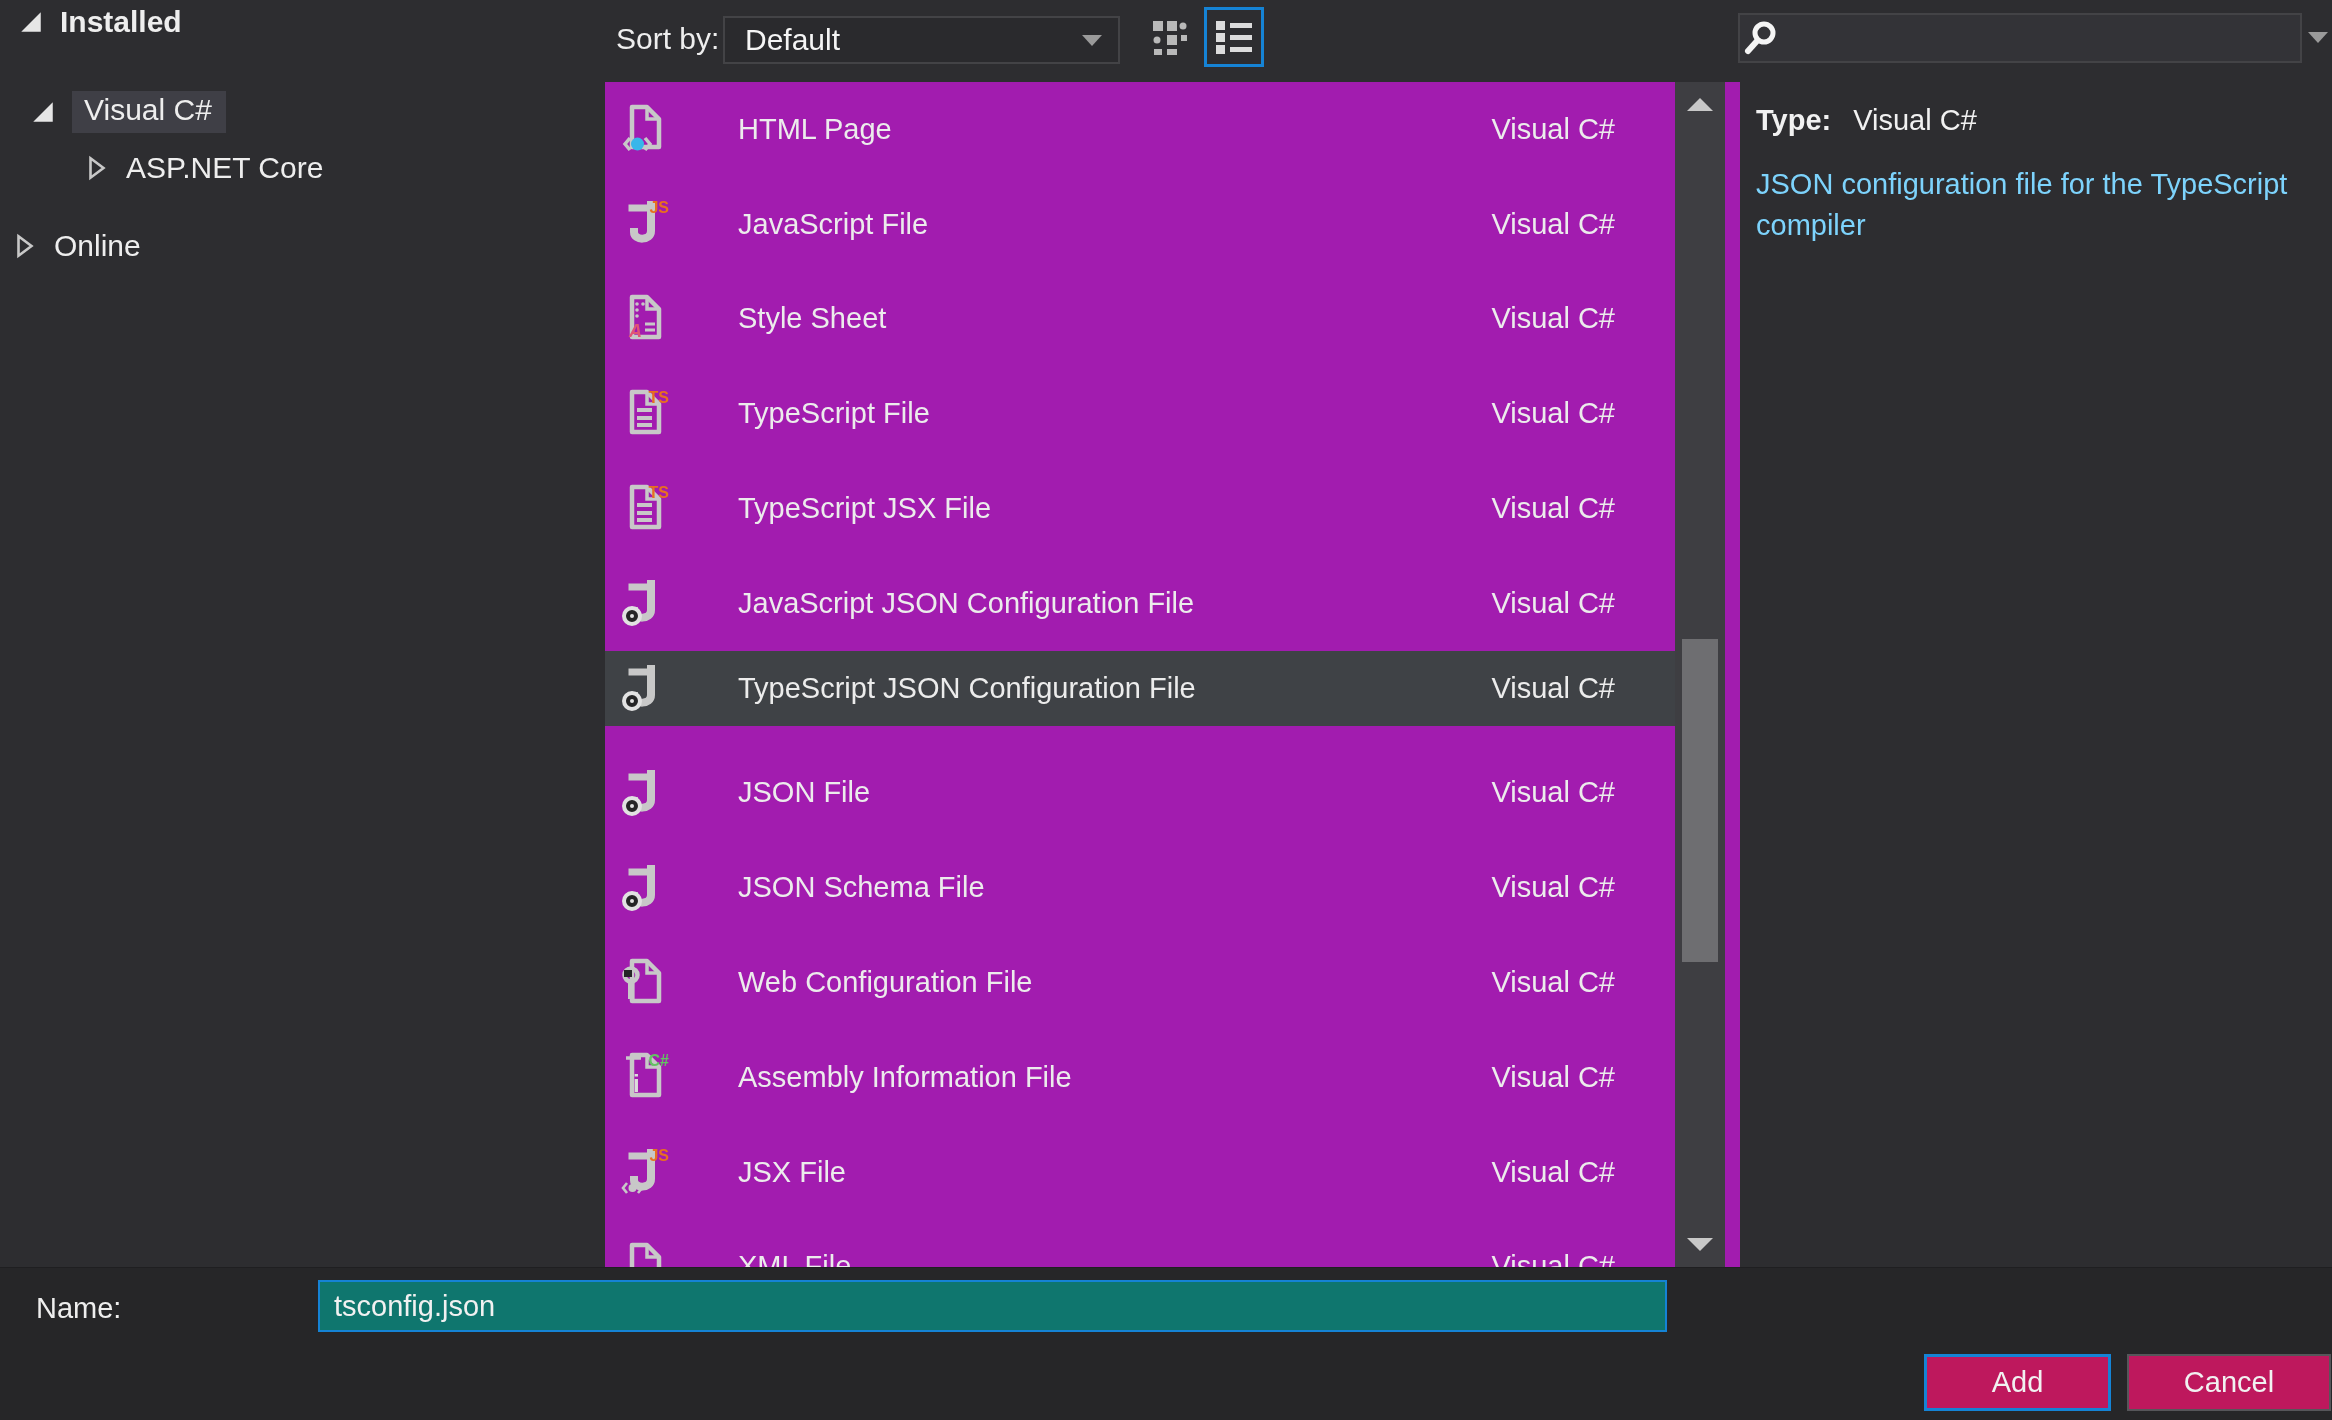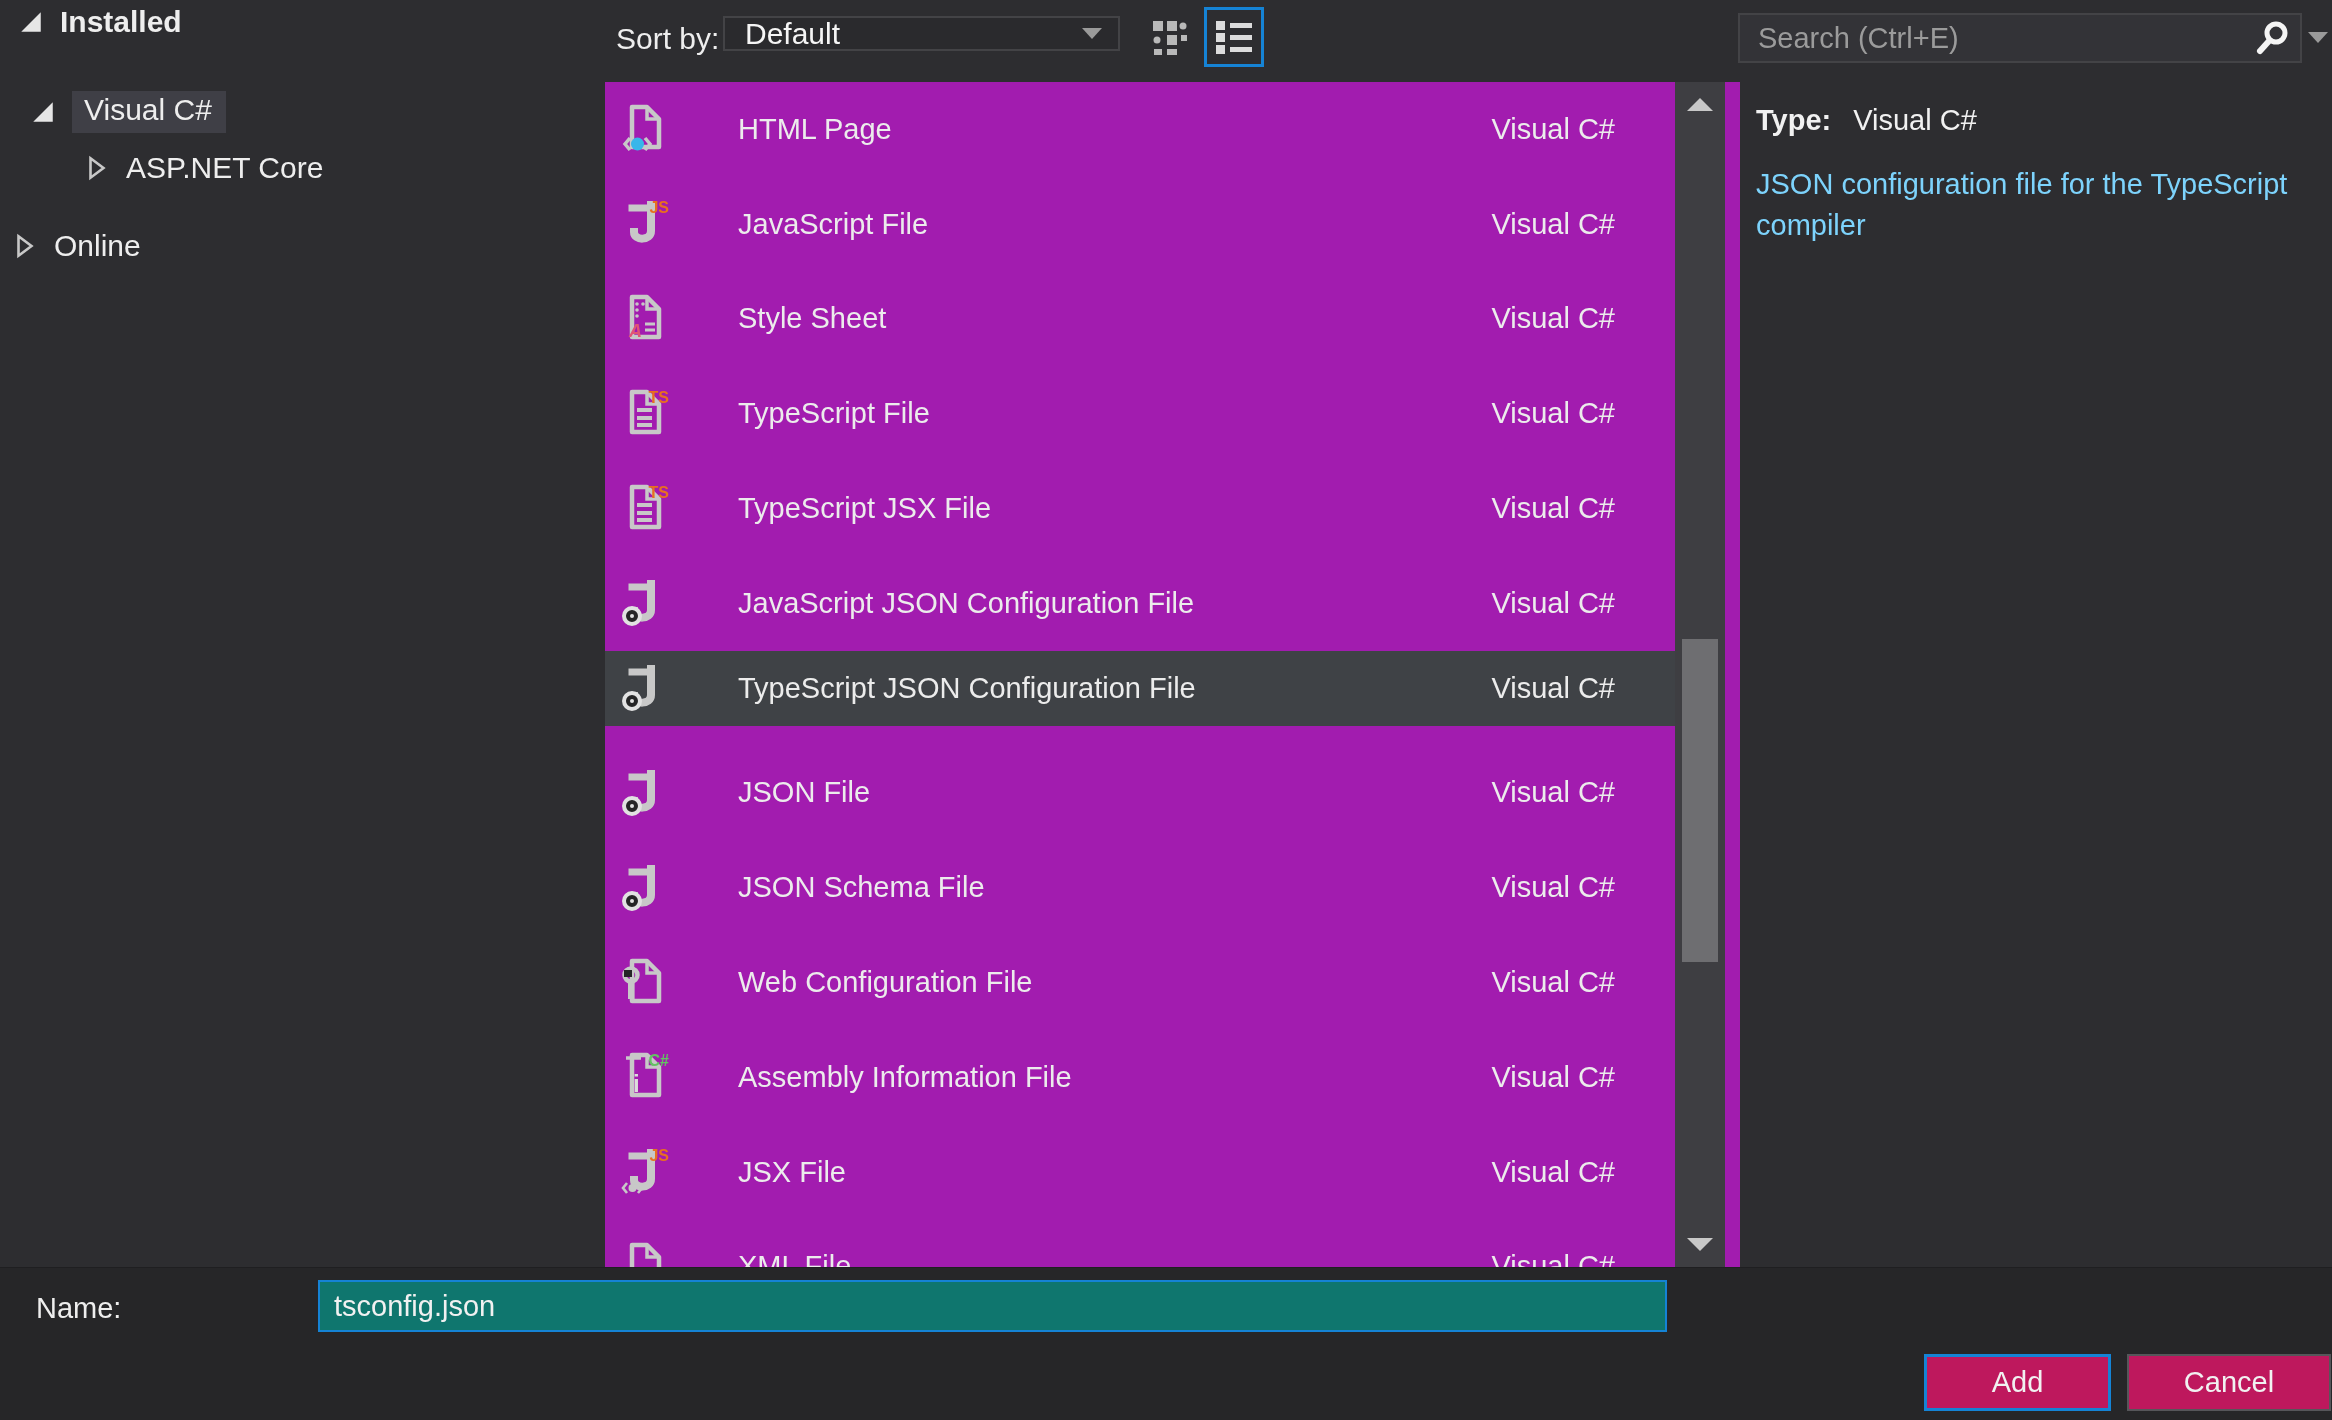--- a/index.html
+++ b/index.html
@@ -104,21 +104,21 @@
     </div>
     <div class="tree-row" style="left:12px;top:224px;">
       <svg class="tw" viewBox="0 0 16 16">
           <polygon points="4,2 12,8 4,14" fill="none" stroke="#c8c8c8" stroke-width="1.6"></polygon>
         </svg>
       <span class="tree-label">Online</span>
     </div>
   </div>
 
   <span class="abs sort-label" style="left:616px;top:22px;text-align:right;">Sort by:</span>
-  <div class="dropdown" style="left:723px;top:16px;width:397px;height:35px;">
+  <div class="dropdown" style="left:723px;top:16px;width:397px;height:48px;">
     <span>Default</span>
     <span class="caret-down" style="border-left-width:10px;border-right-width:10px;border-top-width:11px;"></span>
   </div>
 
   <div class="viewbtn" style="left:1142px;top:10px;width:56px;height:56px;">
     <svg width="40" height="40" viewBox="0 0 40 40">
       <g fill="#b9b9b9">
         <rect x="3" y="3" width="10" height="10"></rect>
           <rect x="17" y="3" width="10" height="10"></rect>
           <circle cx="33" cy="8" r="3.5"></circle>
@@ -137,21 +137,20 @@
           <rect x="17" y="7" width="22" height="5"></rect>
         <rect x="3" y="17" width="9" height="9"></rect>
           <rect x="17" y="19" width="22" height="5"></rect>
         <rect x="3" y="29" width="9" height="9"></rect>
           <rect x="17" y="31" width="22" height="5"></rect>
       </g>
     </svg>
   </div>
 
   <div class="searchbox" style="left:1738px;top:13px;width:564px;height:50px;">
-    <input type="text" value="" placeholder="Search (Ctrl+E)" style="">
     <svg width="40" height="40" viewBox="0 0 40 40" style="margin-right:8px;flex:0 0 auto;">
       <circle cx="24" cy="15" r="9" fill="none" stroke="#f5f5f5" stroke-width="5"></circle>
       <line x1="17" y1="23" x2="8" y2="33" stroke="#f5f5f5" stroke-width="6" stroke-linecap="round"></line>
     </svg>
   </div>
   <span class="abs caret-down" style="left:2308px;top:32px;border-left-width:10px;border-right-width:10px;border-top-width:11px;"></span>
 
   <div class="type-line" style="left:1756px;top:104px;">
     <b>Type:</b><span>Visual C#</span>
   </div>

